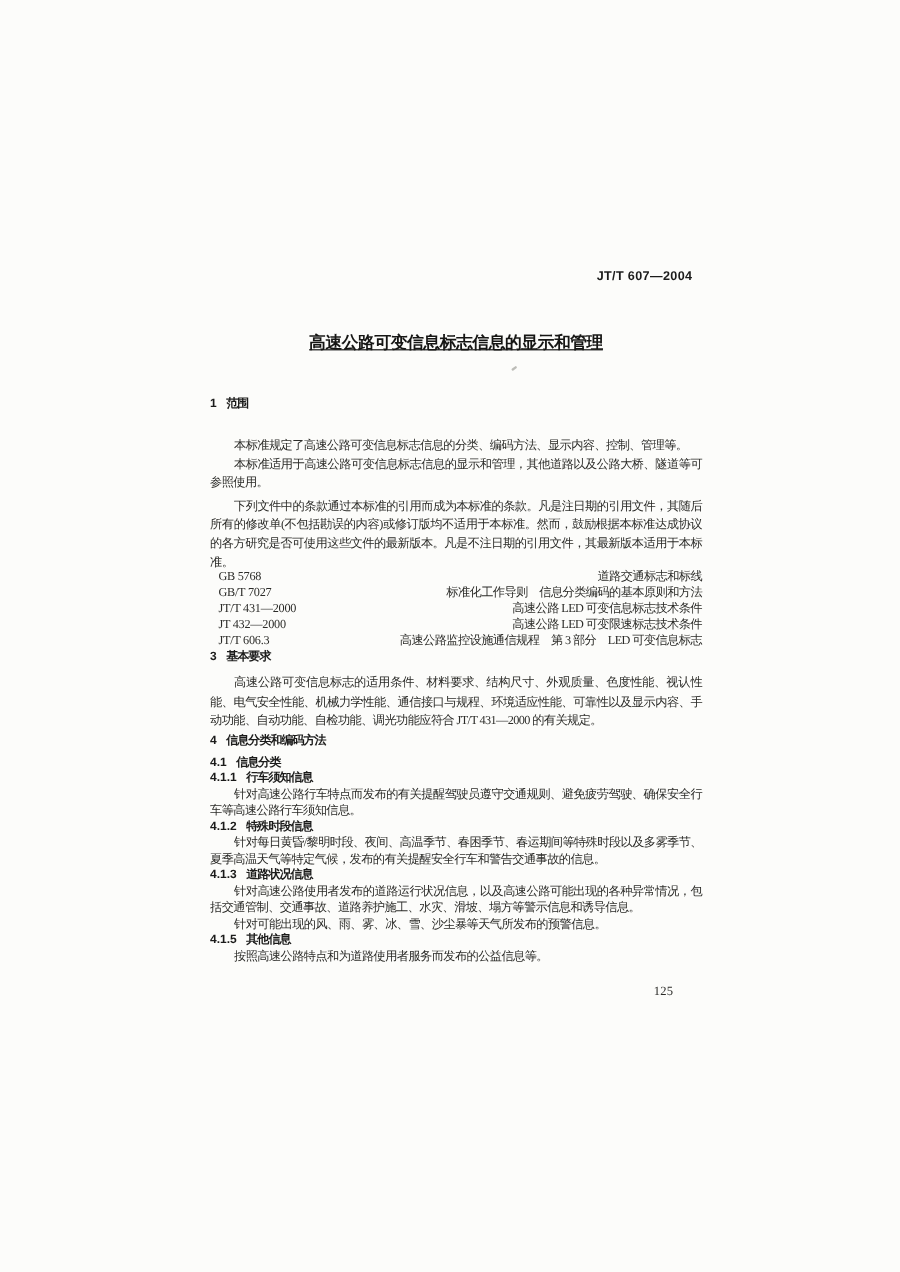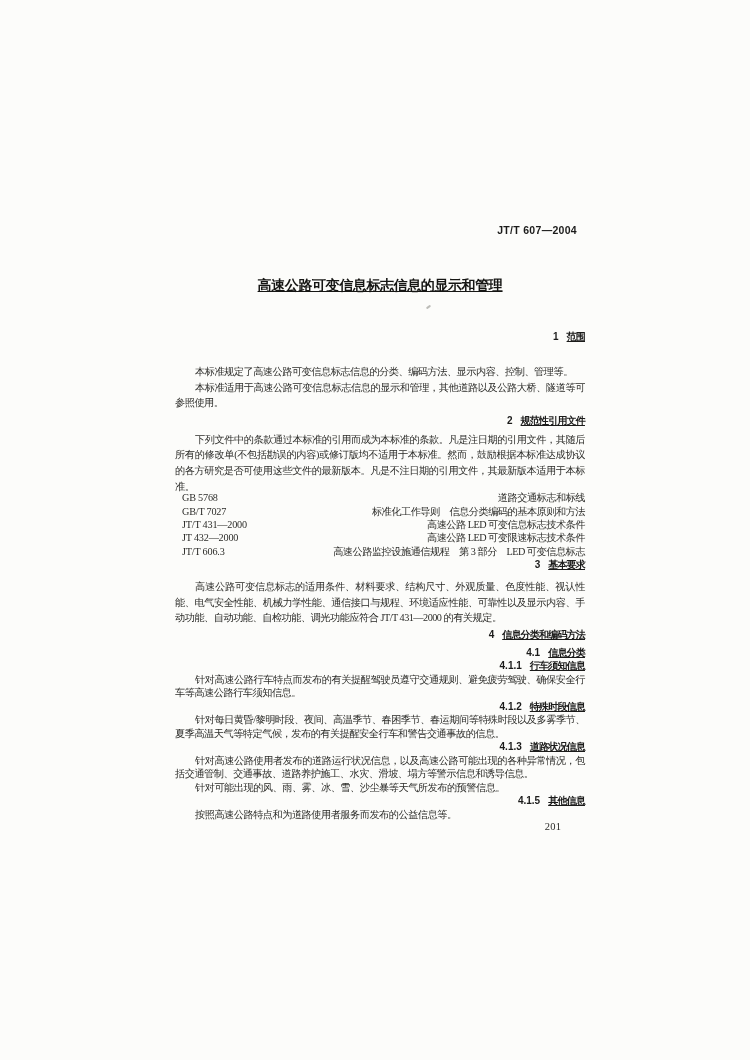--- a/index.html
+++ b/index.html
@@ -24,21 +24,21 @@
     line-height:13px; color:#1b1b1a; text-align:right;
   }
   .title {
     margin-top:39px; line-height:19px; text-align:center;
     font-family:"Liberation Sans","DejaVu Sans",sans-serif;
     font-weight:bold; font-size:14px; letter-spacing:-0.4px; color:#161614;text-decoration:underline;
   }
   .h {
     font-family:"Liberation Sans","DejaVu Sans",sans-serif;
     font-weight:bold; font-size:10px; letter-spacing:-0.8px;
-    line-height:14px; color:#1b1b1a; text-align:right;text-decoration:underline;
+    line-height:14px; color:#1b1b1a; text-align:left;
   }
   .h .num { display:inline-block; margin-right:8px; letter-spacing:0; }
   .h-s1 { margin-top:35px; }
   .p-s1a { margin-top:20px; }
   .h-s2 { margin-top:3px; }
   .p-s2 { margin-top:4px; }
   .para { text-indent:20px; }
   .refs { margin-top:-3px; line-height:13.4px; }
   .ref-row { display:flex; padding-left:7px; }
   .ref-code { width:78px; flex-shrink:0; letter-spacing:-0.2px; }
@@ -64,21 +64,20 @@
 <div class="doc">
 
   <div class="doc-number">JT/T 607—2004</div>
 
   <div class="title">高速公路可变信息标志信息的显示和管理</div>
 
   <div class="h h-s1"><span class="num">1</span><span>范围</span></div>
   <p class="para p-s1a">本标准规定了高速公路可变信息标志信息的分类、编码方法、显示内容、控制、管理等。</p>
   <p class="para">本标准适用于高速公路可变信息标志信息的显示和管理，其他道路以及公路大桥、隧道等可参照使用。</p>
 
-  <div class="h h-s2"><span class="num">2</span><span>规范性引用文件</span></div>
   <p class="para p-s2">下列文件中的条款通过本标准的引用而成为本标准的条款。凡是注日期的引用文件，其随后所有的修改单(不包括勘误的内容)或修订版均不适用于本标准。然而，鼓励根据本标准达成协议的各方研究是否可使用这些文件的最新版本。凡是不注日期的引用文件，其最新版本适用于本标准。</p>
 
   <div class="refs">
     <div class="ref-row">
       <span class="ref-code">GB 5768</span>
       <span class="ref-title">道路交通标志和标线</span>
     </div>
     <div class="ref-row">
       <span class="ref-code">GB/T 7027</span>
       <span class="ref-title">标准化工作导则　信息分类编码的基本原则和方法</span>
@@ -117,13 +116,13 @@
     <p class="para">针对可能出现的风、雨、雾、冰、雪、沙尘暴等天气所发布的预警信息。</p>
 
     <div class="h"><span class="num">4.1.5</span><span>其他信息</span></div>
     <p class="para">按照高速公路特点和为道路使用者服务而发布的公益信息等。</p>
   </div>
 
 </div>
 
 <div class="artifact"></div>
 
-<div class="page-number">201</div>
+<div class="page-number">125</div>
 
 </body></html>

